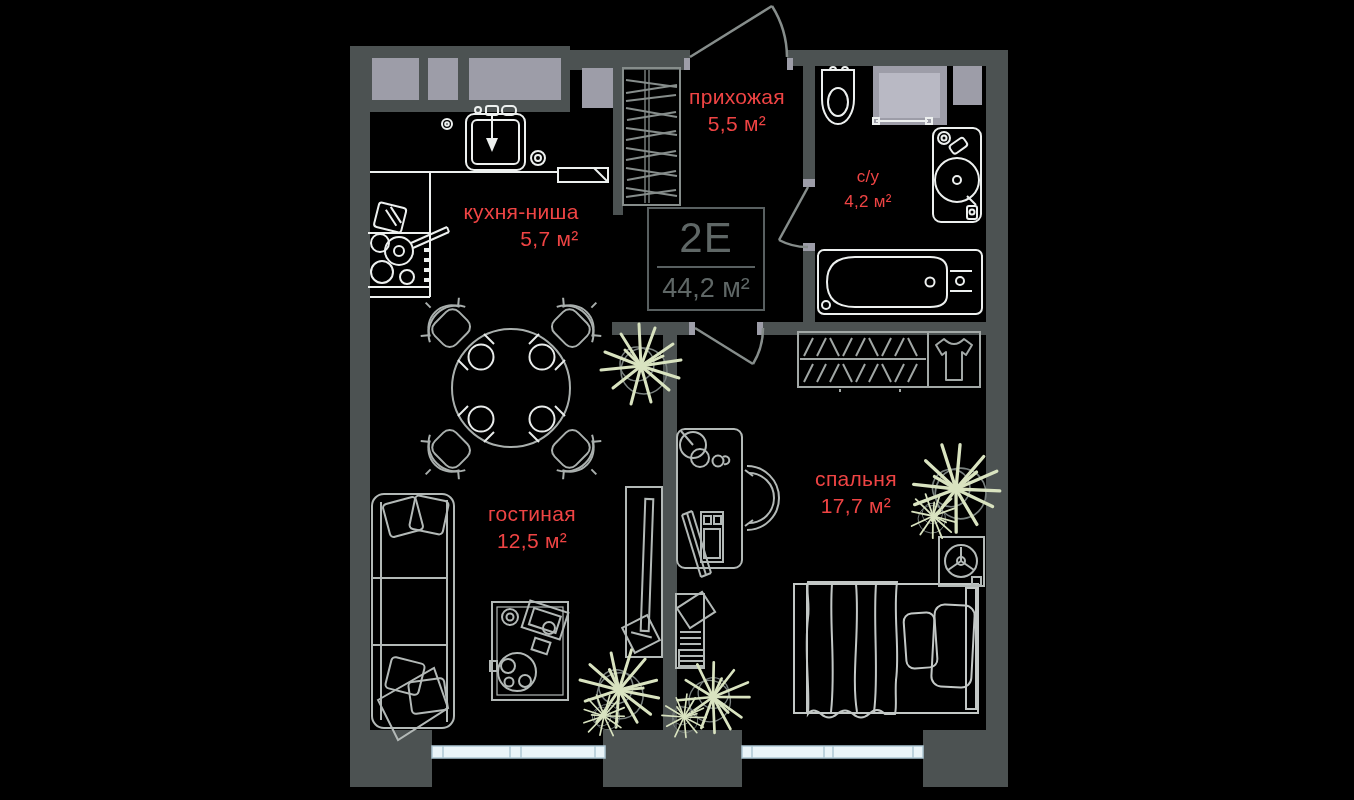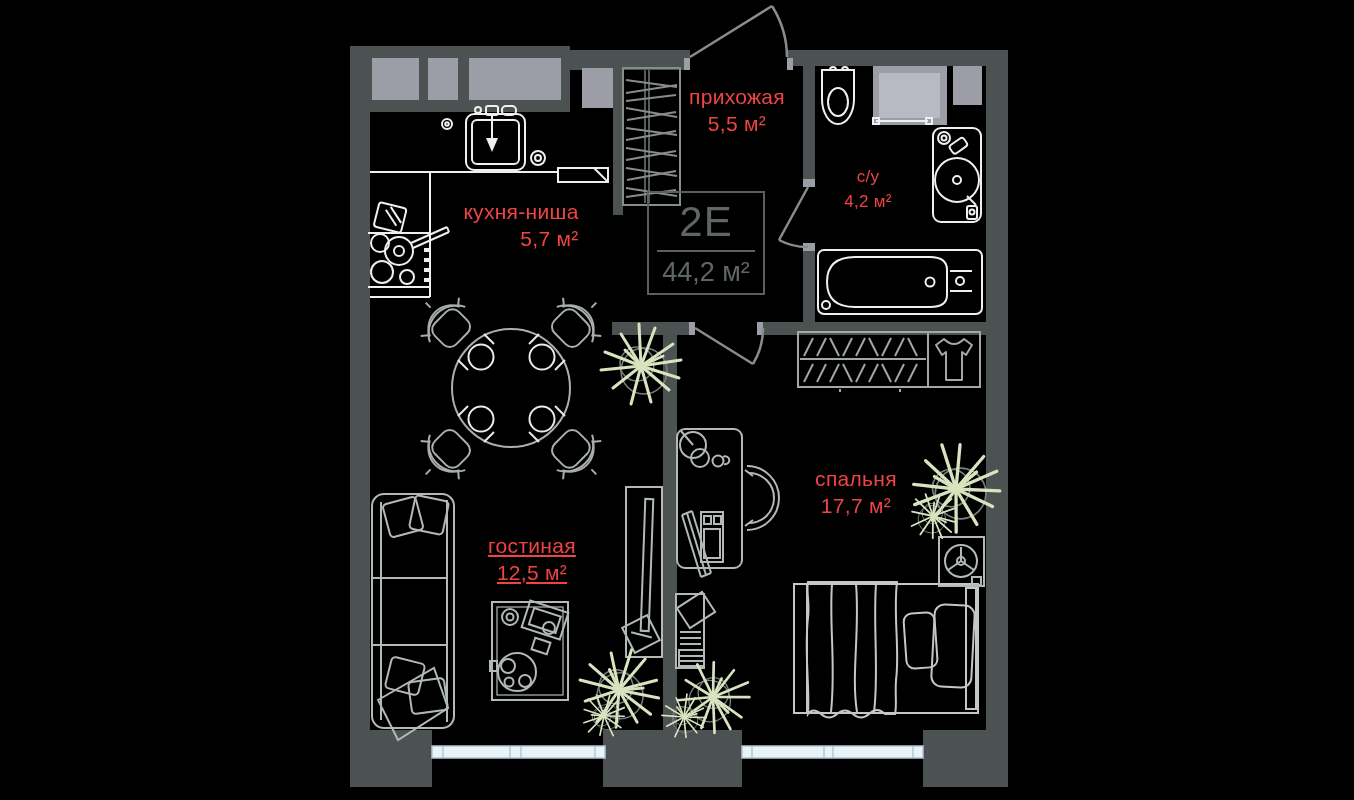--- a/index.html
+++ b/index.html
@@ -3,21 +3,21 @@
 <meta charset="utf-8">
 <style>
   html,body{margin:0;padding:0;background:#000;}
   .stage{position:relative;width:1354px;height:800px;background:#000;overflow:hidden;
          font-family:"Liberation Sans",sans-serif;}
   .stage svg{position:absolute;left:0;top:0;}
   .room-label{position:absolute;transform:translate(-50%,-50%);color:#ef4444;
               font:500 21px/27px "Liberation Sans",sans-serif;text-align:center;
               letter-spacing:.3px;white-space:nowrap;}
   .room-label.small{font-size:17px;line-height:25px;}
-  .plan-badge{position:absolute;left:647px;top:191px;width:118px;height:104px;
+  .plan-badge{position:absolute;left:647px;top:207px;width:118px;height:104px;
               border:2px solid #596061;box-sizing:border-box;display:flex;flex-direction:column;
               align-items:center;justify-content:center;gap:7px;color:#5f6766;}
   .badge-type{font:500 42px/1 "Liberation Sans",sans-serif;letter-spacing:1px;}
   .badge-divider{width:98px;height:2px;background:#596061;}
   .badge-area{font:500 27px/1 "Liberation Sans",sans-serif;}
 </style>
 </head>
 <body>
 
 <div class="stage">
@@ -369,21 +369,21 @@
 <div class="room-label small" style="left:868px;top:189px;">
   <div>с/у</div>
   <div>4,2 м²</div>
 </div>
 
 <div class="room-label" style="left:521px;top:225px;text-align:right;">
   <div>кухня-ниша</div>
   <div>5,7 м²</div>
 </div>
 
-<div class="room-label" style="left:532px;top:559px;text-decoration:underline;">
+<div class="room-label" style="left:532px;top:527px;">
   <div>гостиная</div>
   <div>12,5 м²</div>
 </div>
 
 <div class="room-label" style="left:856px;top:492px;">
   <div>спальня</div>
   <div>17,7 м²</div>
 </div>
 
 <div class="plan-badge">

